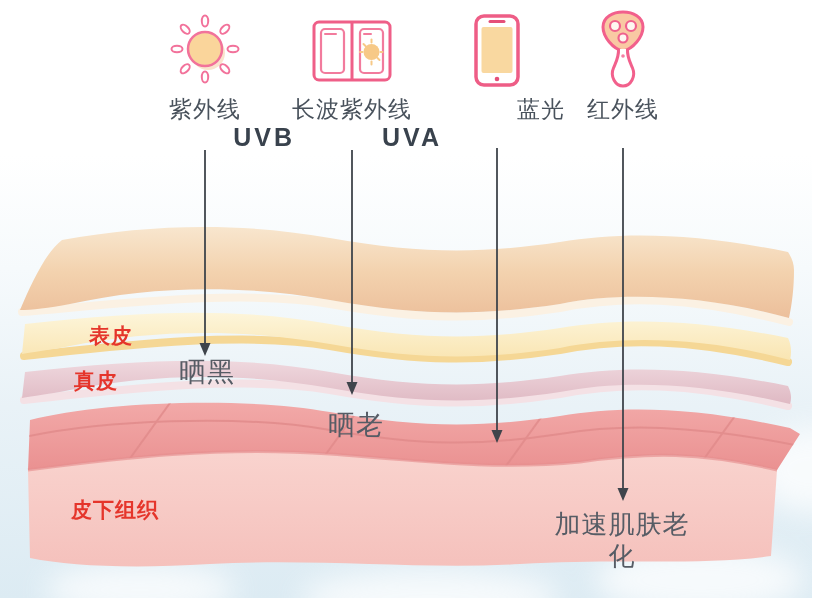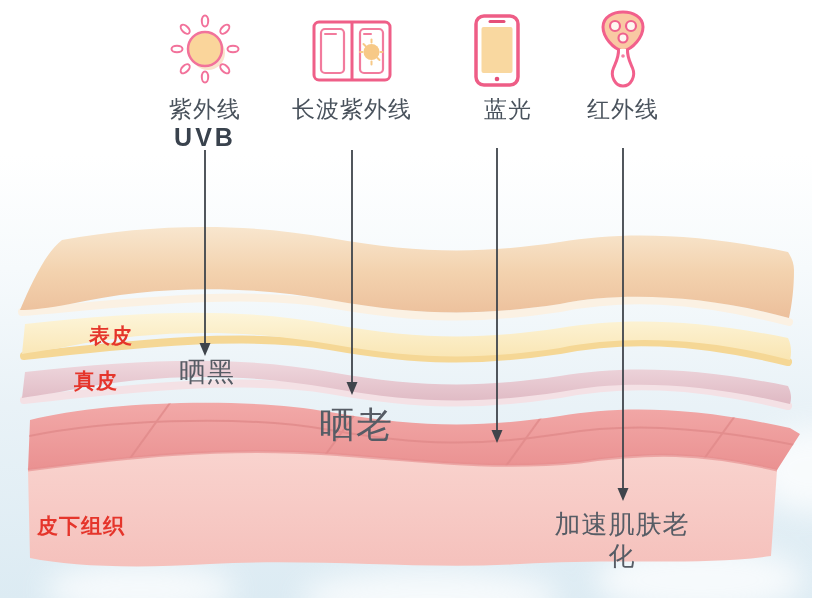--- a/index.html
+++ b/index.html
@@ -8,21 +8,21 @@
     font-family:"Liberation Sans","DejaVu Sans",sans-serif;
     background:linear-gradient(180deg,#ffffff 0%,#ffffff 26%,#f6fafc 45%,#e9f2f7 68%,#dcebf3 100%);
   }
   .skin-svg{position:absolute;left:0;top:0;width:829px;height:598px;}
   .abs{position:absolute;}
   .src-name{
     color:#49525c;font-size:23px;letter-spacing:1px;text-align:center;
     width:180px;line-height:26px;
   }
   .src-code{
-    color:#39424d;font-size:25px;font-weight:bold;letter-spacing:3px;text-align:center;
+    color:#39424d;font-size:25px;font-weight:bold;letter-spacing:3px;text-align:right;
     width:180px;line-height:26px;
   }
   .effect-label{
     color:#565c65;font-size:26px;letter-spacing:1px;text-align:center;line-height:32px;
   }
   .layer-label{
     color:#e5352b;font-size:21px;font-weight:bold;letter-spacing:1px;text-align:center;
     width:110px;line-height:24px;
   }
   .icon-box{position:absolute;}
@@ -172,26 +172,27 @@
       <circle cx="28" cy="28" r="4.5"></circle>
     </g>
     <path d="M 23.5 39 C 24 47 21 52 18.5 58 C 15 66 20 76 28 76 C 36 76 41 66 37.5 58 C 35 52 32 47 32.5 39" fill="#ffffff" stroke="#f2608c" stroke-width="3" stroke-linejoin="round"></path>
     <circle cx="28" cy="46" r="1.8" fill="#f47fa3"></circle>
   </svg>
 
   <div class="abs src-name" style="left:115px;top:96px;">紫外线</div>
   <div class="abs src-code" style="left:115px;top:124px;">UVB</div>
 
   <div class="abs src-name" style="left:262px;top:96px;">长波紫外线</div>
+  <div class="abs src-code" style="left:262px;top:124px;">UVA</div>
 
-  <div class="abs src-name" style="left:418px;top:96px;">蓝光</div>
+  <div class="abs src-name" style="left:407px;top:96px;padding-left:44px;">蓝光</div>
 
   <div class="abs src-name" style="left:533px;top:96px;">红外线</div>
 
   <div class="abs effect-label" style="left:157px;top:356px;width:100px;font-size:27px;">晒黑</div>
-  <div class="abs effect-label" style="left:306px;top:409px;width:100px;font-size:36px;">晒老</div>
+  <div class="abs effect-label" style="left:306px;top:409px;width:100px;font-size:27px;">晒老</div>
   <div class="abs effect-label" style="left:542px;top:508px;width:160px;">加速肌肤老化</div>
 
   <div class="abs layer-label" style="left:56px;top:324px;">表皮</div>
   <div class="abs layer-label" style="left:41px;top:369px;">真皮</div>
-  <div class="abs layer-label" style="left:26px;top:498px;margin-top:16px;">皮下组织</div>
+  <div class="abs layer-label" style="left:60px;top:498px;">皮下组织</div>
 
 </div>
 
 </body></html>

